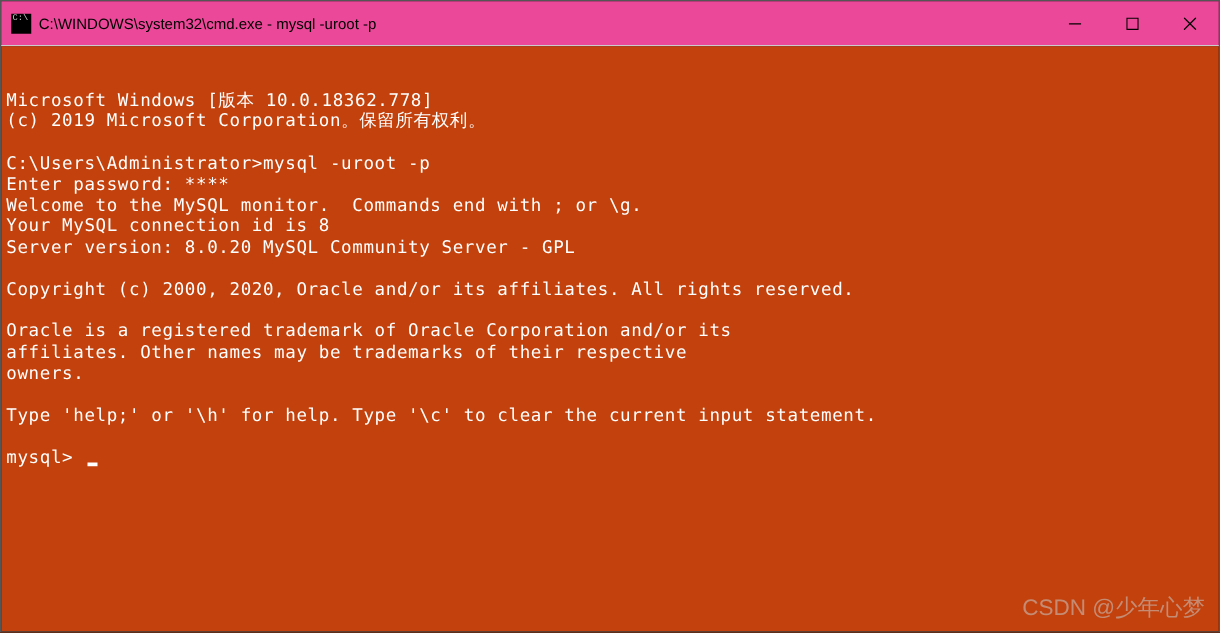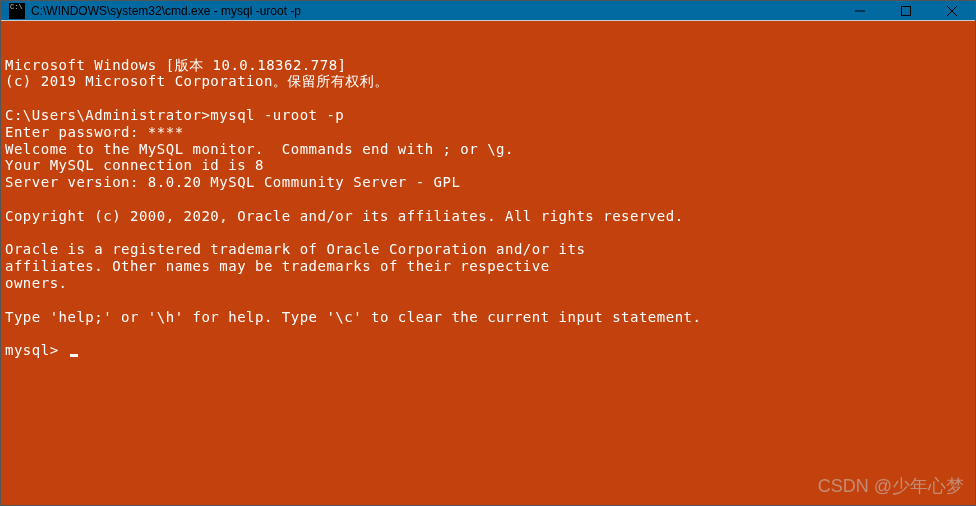--- a/index.html
+++ b/index.html
@@ -12,22 +12,22 @@
       position: relative;
     }
     .window {
       width: 100%;
       height: 100%;
       display: flex;
       flex-direction: column;
       border: 1px solid #555;
     }
     .titlebar {
-      height: 20px;
-      background: #0369a1;
+      height: 36px;
+      background: #ec4899;
       display: flex;
       align-items: center;
       border-bottom: 1px solid #ccc;
     }
     .titlebar-icon {
       width: 16px;
       height: 16px;
       margin-left: 8px;
       margin-right: 6px;
       background: #000;

